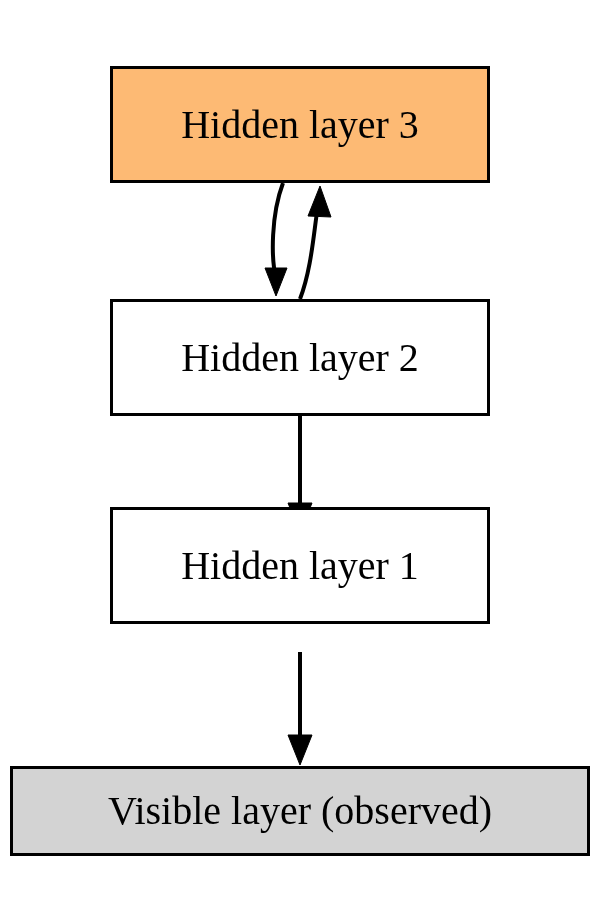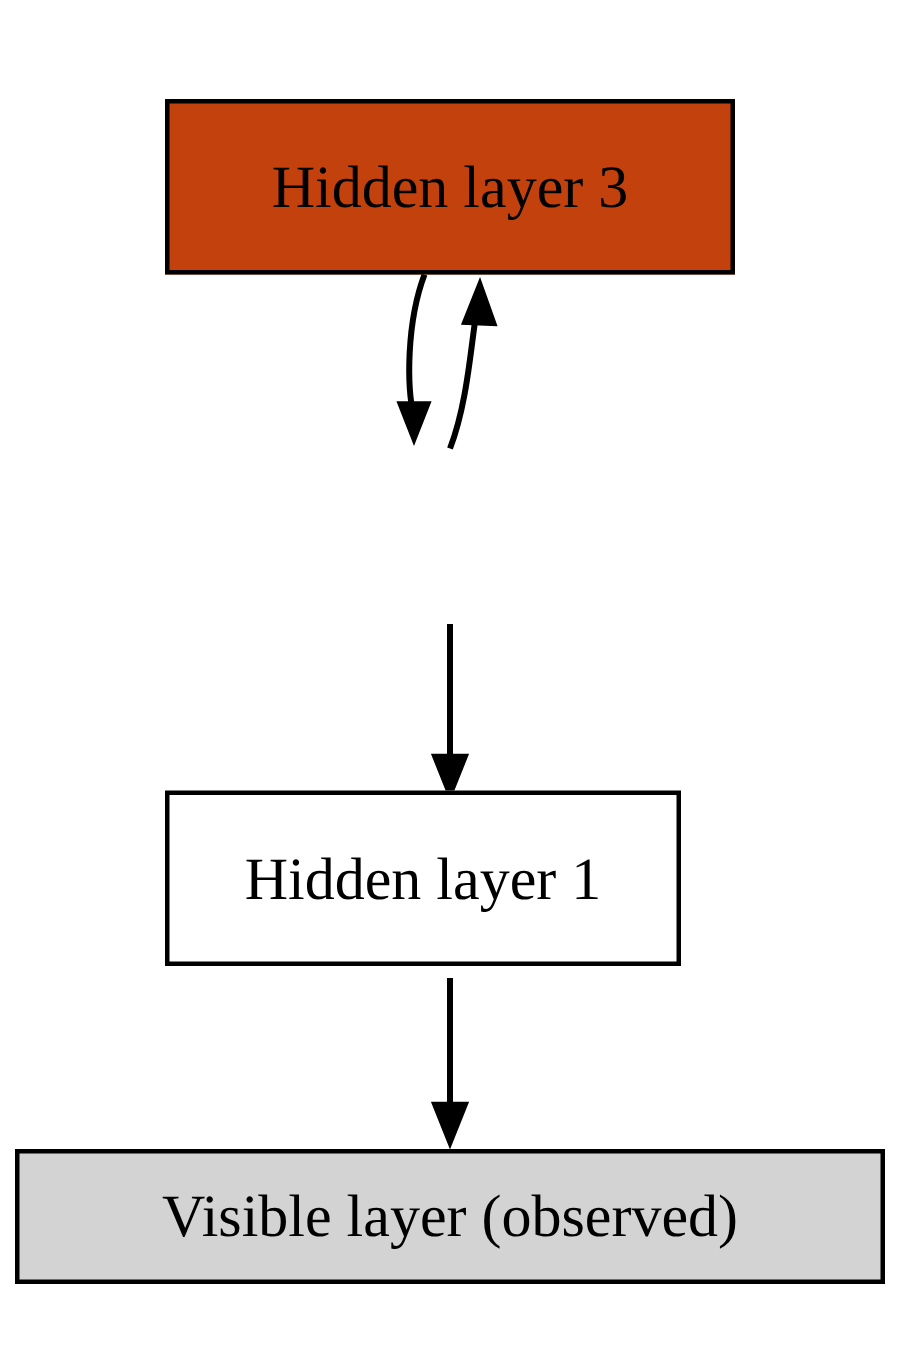--- a/index.html
+++ b/index.html
@@ -41,21 +41,21 @@
   .node-label {
     font-family: "Liberation Serif", "DejaVu Serif", serif;
     font-size: 40px;
     line-height: 1;
     color: #000000;
     white-space: nowrap;
     letter-spacing: 0px;
   }
   #node-hidden3 { left: 110px; top: 66px;  width: 380px; height: 117px; }
   #node-hidden2 { left: 110px; top: 299px; width: 380px; height: 117px; }
-  #node-hidden1 { left: 110px; top: 527px; width: 344px; height: 117px; justify-content: center; }
+  #node-hidden1 { left: 110px; top: 507px; width: 380px; height: 117px; justify-content: center; }
   #node-visible  { left: 10px;  top: 766px; width: 580px; height: 90px; }
 </style>
 </head>
 <body>
 
 <div id="diagram-canvas" style="background: rgb(255, 255, 255);">
 
   <svg id="arrow-layer" viewBox="0 0 600 900" width="600" height="900" xmlns="http://www.w3.org/2000/svg">
 
     <g>
@@ -72,24 +72,27 @@
       <line x1="300" y1="416" x2="300" y2="513" stroke="#000000" stroke-width="4"></line>
       <polygon points="300,533 288,503 312,503" fill="#000000" stroke="#000000" stroke-width="1"></polygon>
     </g>
 
     <g>
       <line x1="300" y1="652" x2="300" y2="745" stroke="#000000" stroke-width="4"></line>
       <polygon points="300,765 288,735 312,735" fill="#000000" stroke="#000000" stroke-width="1"></polygon>
     </g>
   </svg>
 
-  <div class="node-box" id="node-hidden3" style="background: #c2410c; border-color: rgb(0, 0, 0);">
+  <div class="node-box" id="node-hidden3" style="background: #fdba74; border-color: rgb(0, 0, 0);">
     <span class="node-label">Hidden layer 3</span>
   </div>
 
+  <div class="node-box" id="node-hidden2" style="background: rgb(255, 255, 255); border-color: rgb(0, 0, 0);">
+    <span class="node-label">Hidden layer 2</span>
+  </div>
 
   <div class="node-box" id="node-hidden1" style="background: rgb(255, 255, 255); border-color: rgb(0, 0, 0);">
     <span class="node-label">Hidden layer 1</span>
   </div>
 
   <div class="node-box" id="node-visible" style="background: rgb(211, 211, 211); border-color: rgb(0, 0, 0);">
     <span class="node-label">Visible layer (observed)</span>
   </div>
 
 </div>

